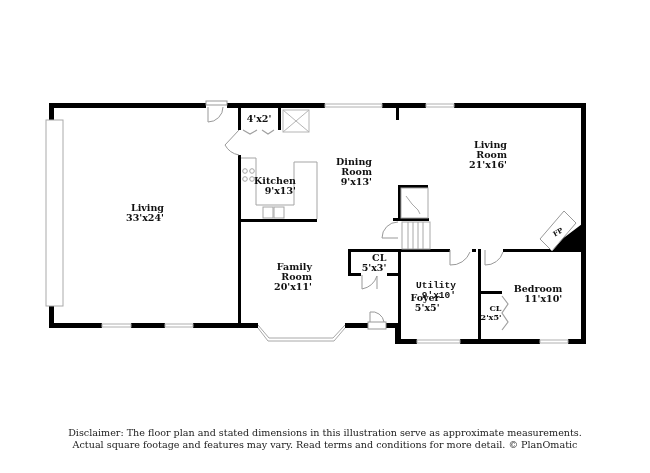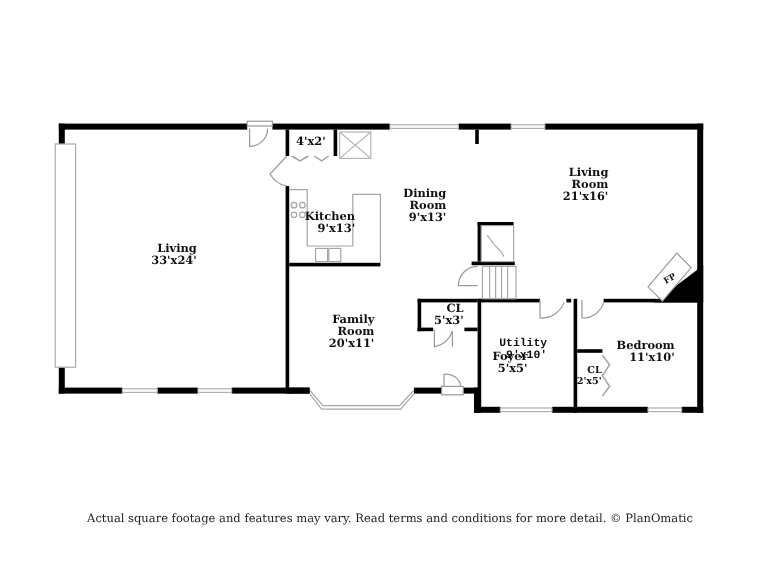--- a/index.html
+++ b/index.html
@@ -204,14 +204,15 @@
 </div>
 
 <div class="room-label" style="left:538px; top:284px;">
   <span>Bedroom</span>
   <span>11'x10'</span>
 </div>
 
 <div class="fp-label" style="left:558px; top:232px;">FP</div>
 
 <div class="disclaimer">
+  <span>Disclaimer: The floor plan and stated dimensions in this illustration serve as approximate measurements.</span>
   <span>Actual square footage and features may vary. Read terms and conditions for more detail. © PlanOmatic</span>
 </div>
 
 </body></html>

